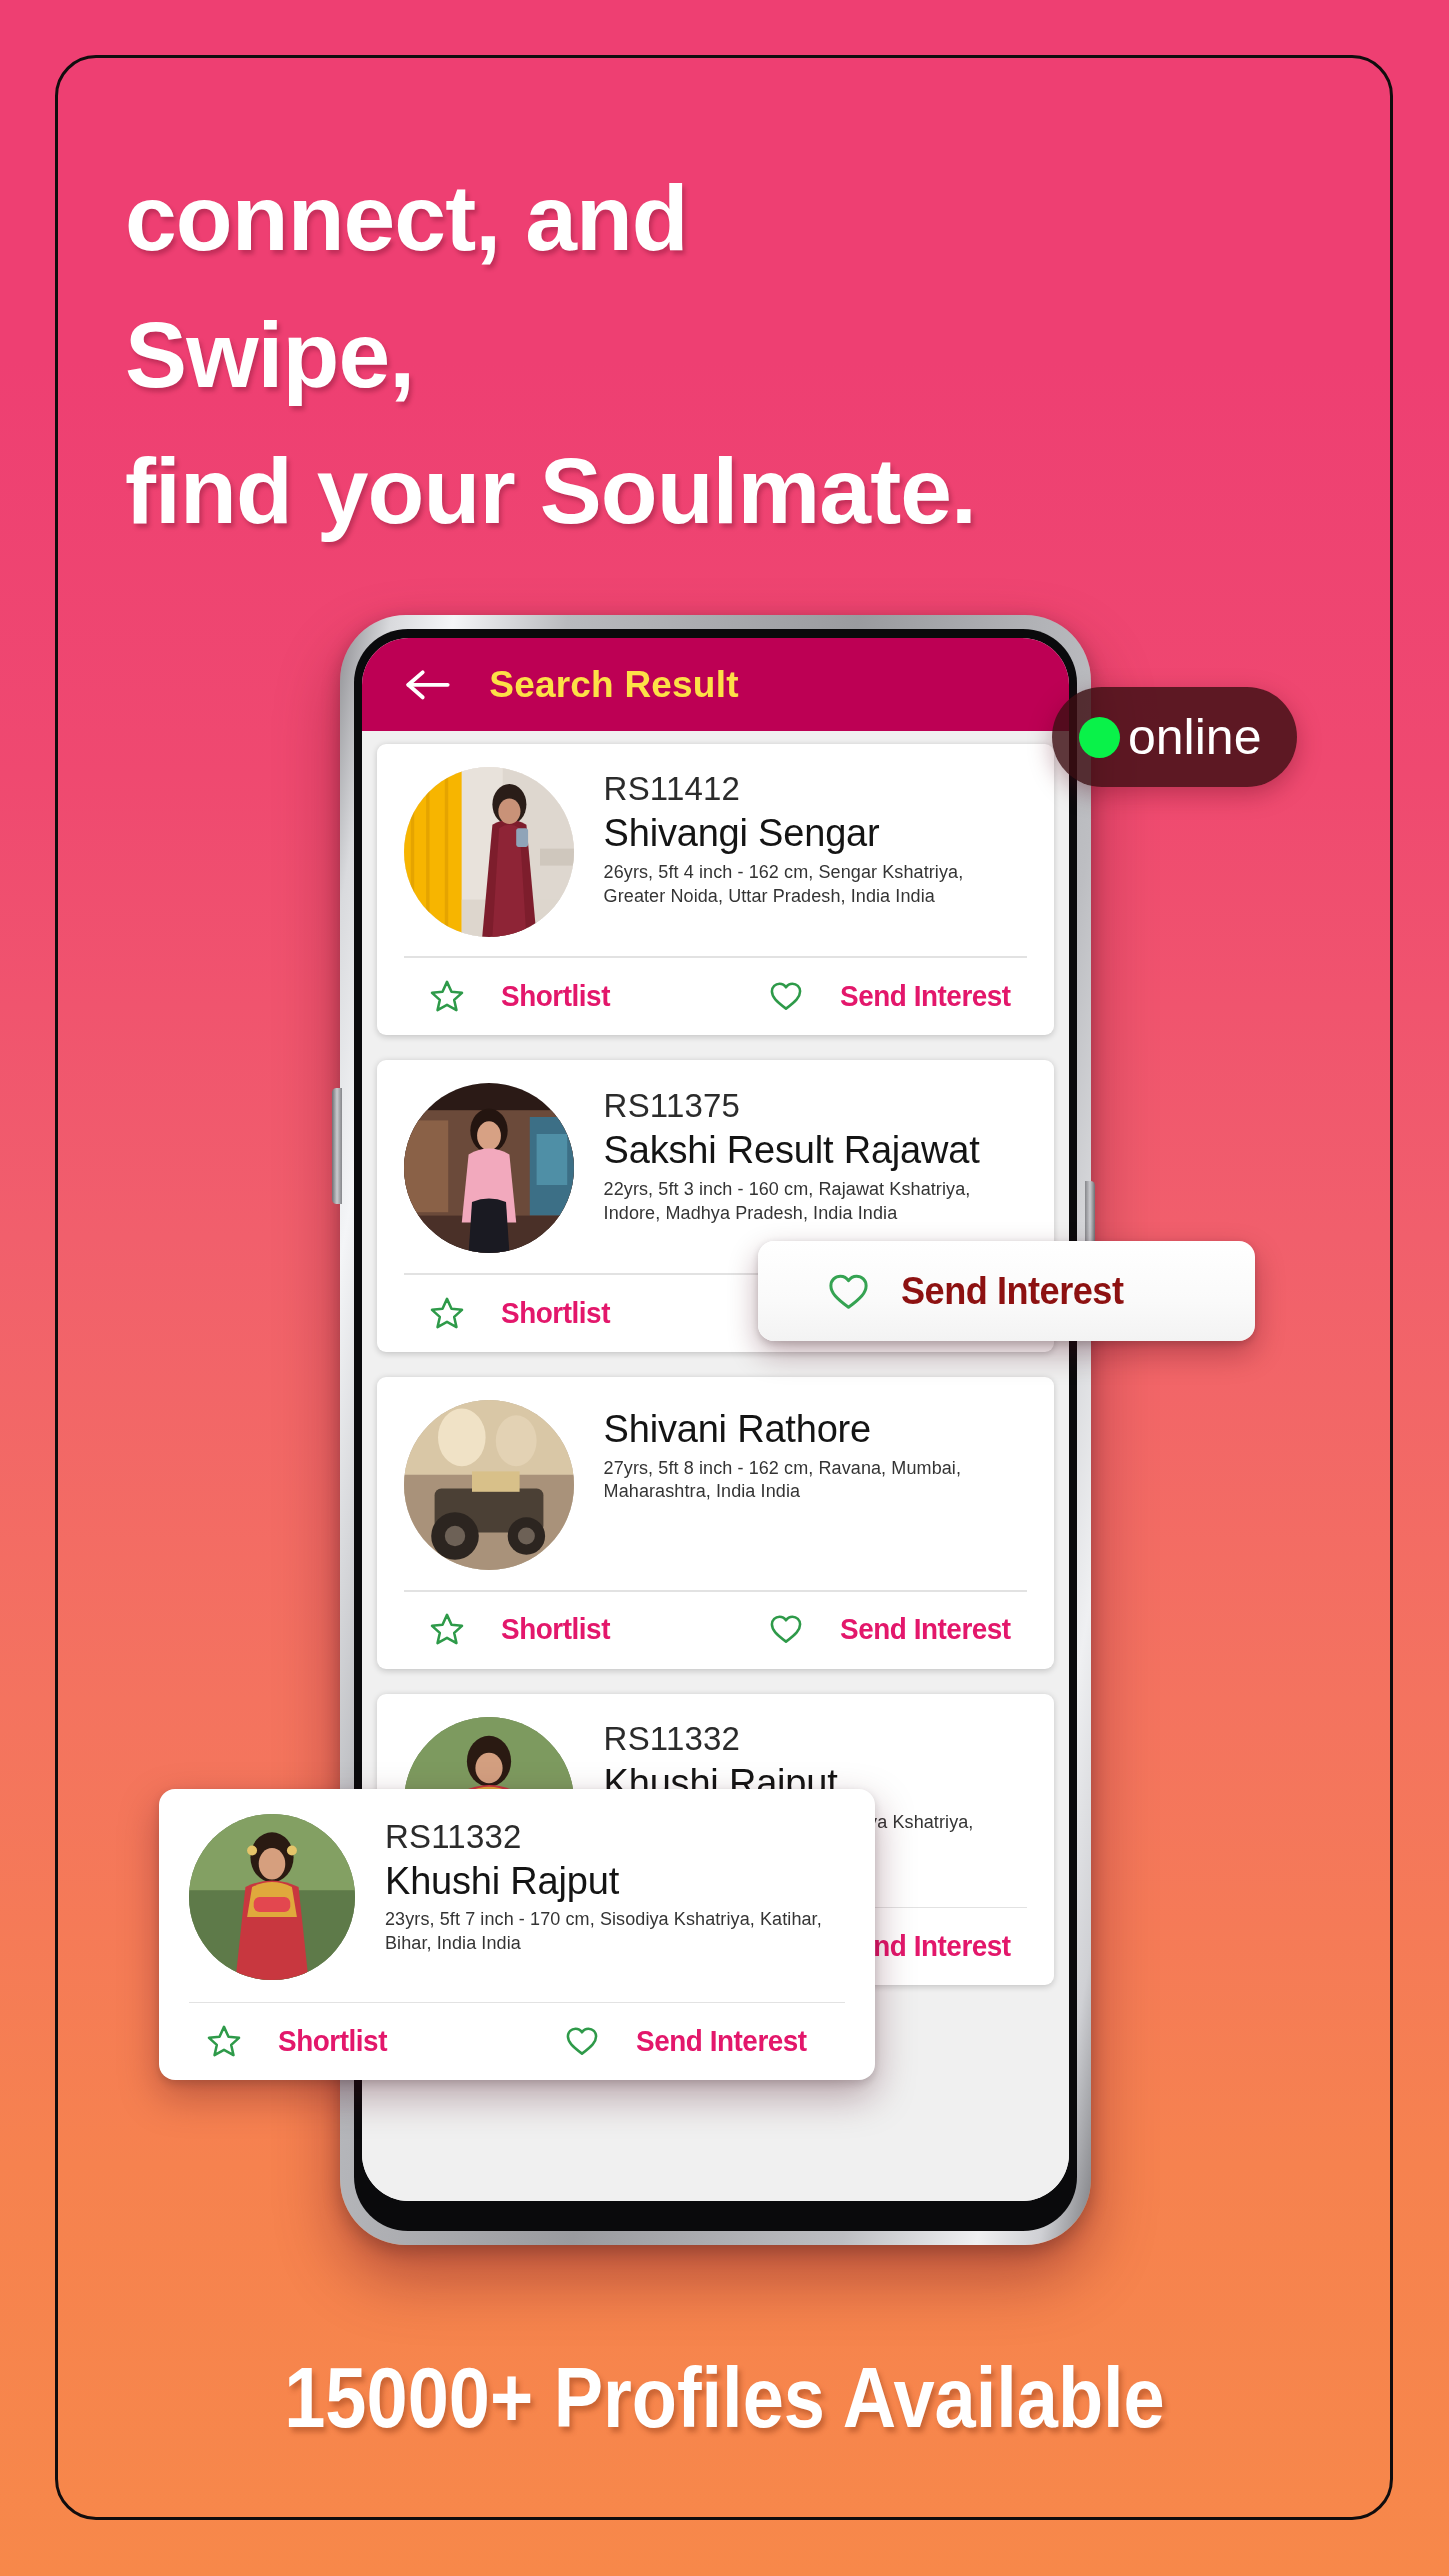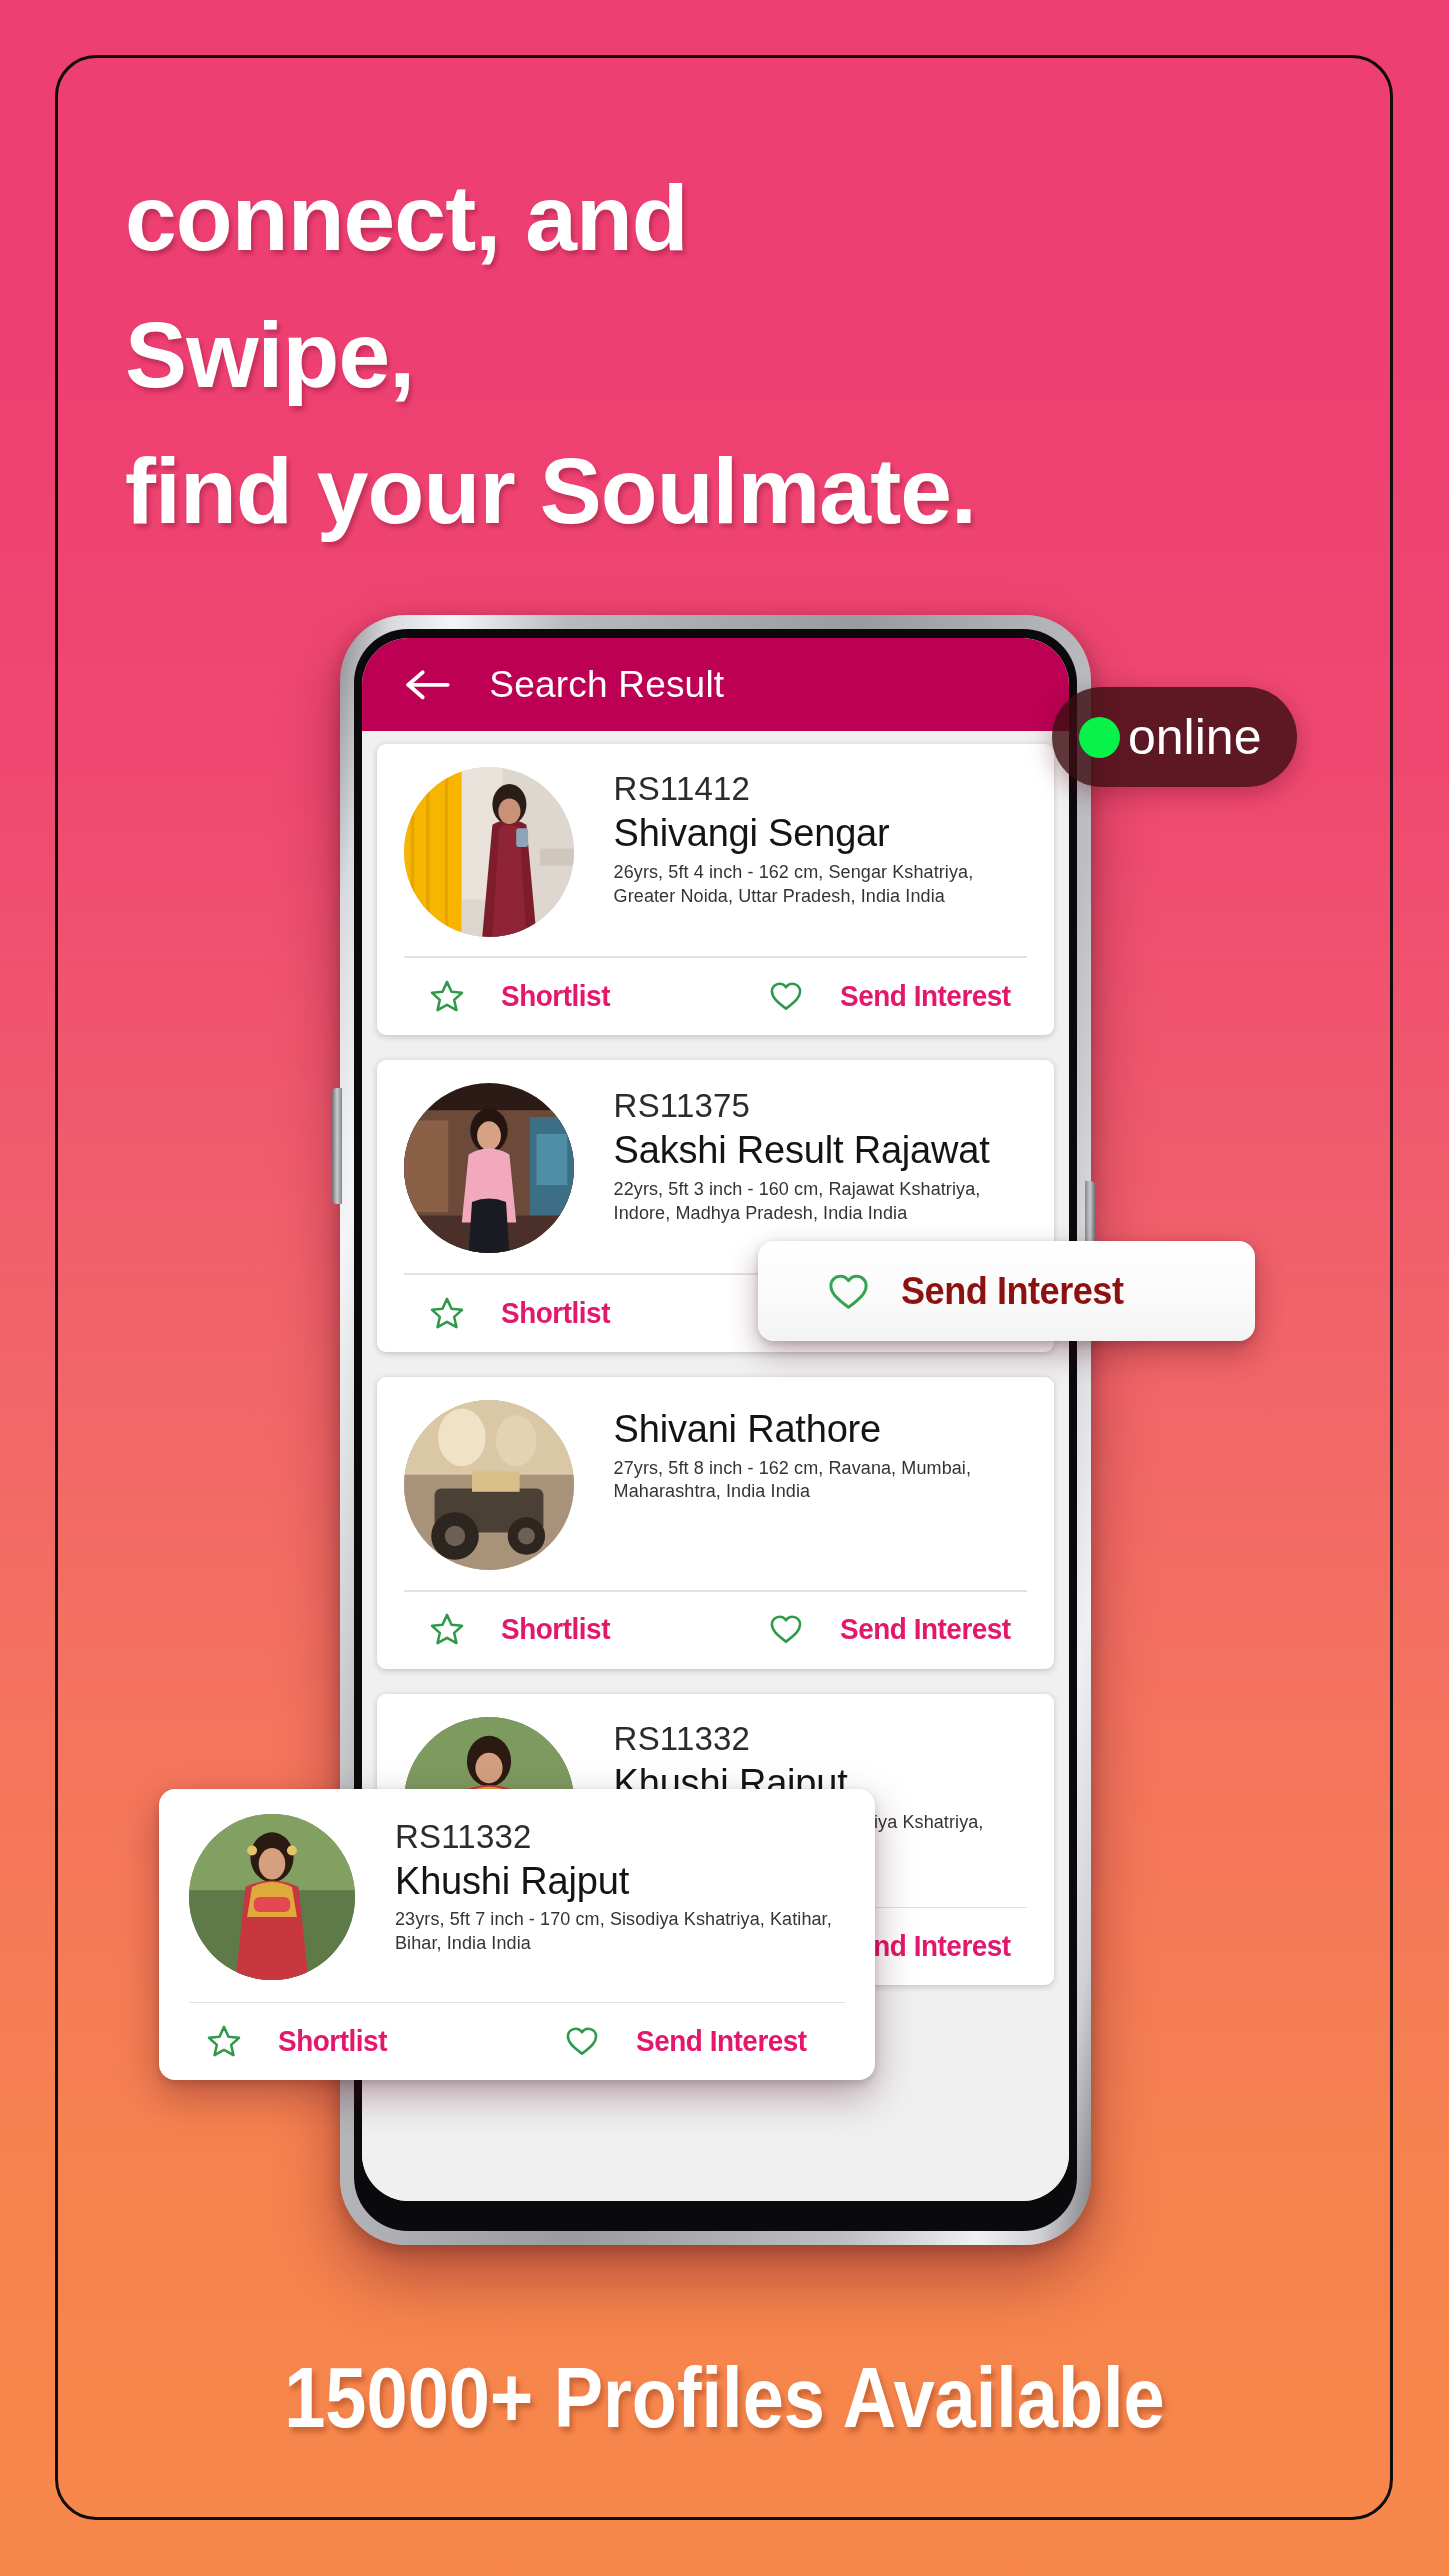--- a/index.html
+++ b/index.html
@@ -111,43 +111,43 @@
   .appbar {
     height: 93px;
     background: #bd0054;
     display: flex;
     align-items: center;
     padding: 0 0 0 41px;
     gap: 36px;
   }
   .back-arrow { width: 50px; height: 36px; flex: 0 0 auto; }
   .appbar-title {
-    color: #ffffff;
+    color: #fde047;
     font-size: 37px;
-    font-weight: 400;
+    font-weight: 700;
     letter-spacing: 0.2px;
   }
 
   
   .list {
     background: #f0f0f0;
     padding: 12.5px 14.3px 0 14.3px;
     height: calc(100% - 93px);
   }
   .card {
     background: #ffffff;
     border-radius: 9px;
     box-shadow: 0 1.8px 6.3px rgba(0,0,0,0.18);
     margin-bottom: 25px;
     padding: 23px 0 0 0;
     overflow: hidden;
   }
   .card-top {
     display: flex;
-    gap: 40px;
+    gap: 30px;
     padding: 0 27px 19.7px 27px;
   }
   .avatar {
     width: 170px; height: 170px;
     flex: 0 0 auto;
     border-radius: 50%;
     overflow: hidden;
     position: relative;
     background: #ddd;
   }

